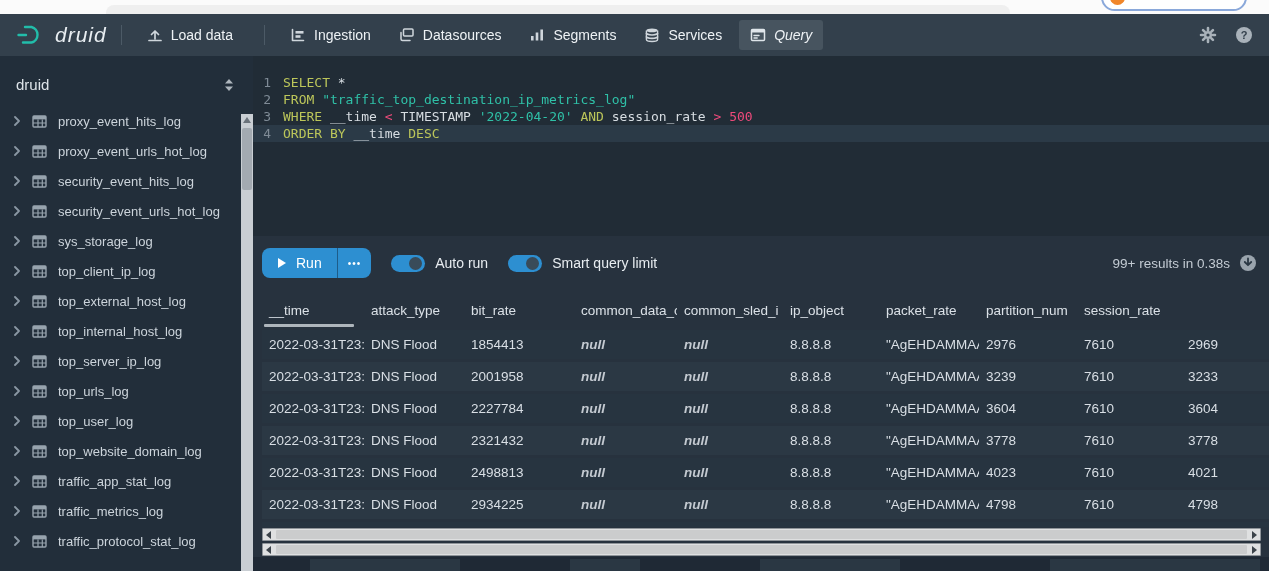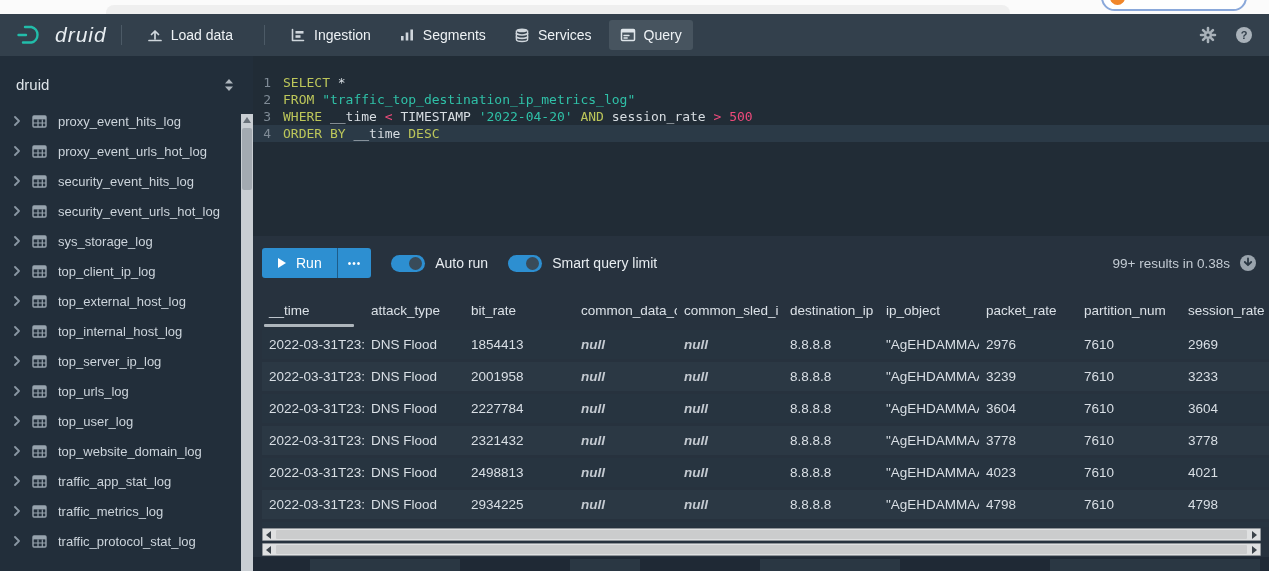--- a/index.html
+++ b/index.html
@@ -20,21 +20,21 @@
                   display:flex; align-items:center; padding-left:7px; }
   .overlay-dot { width:15px; height:15px; border-radius:50%; background:#f0862a; }
 
   
   .navbar { height:42px; background:#33404c; display:flex; align-items:center; padding:0 16px; }
   .brand { display:flex; align-items:center; gap:9px; }
   .brand-text { font-size:21px; font-style:italic; color:#e9eef2; letter-spacing:1px; }
   .nav-divider { width:1px; height:20px; background:#4c5a66; margin:0 14px; }
   .nav-item { display:flex; align-items:center; gap:8px; color:#eef2f5; font-size:14px;
               padding:7px 11px; border-radius:3px; margin-right:6px; white-space:nowrap; cursor:pointer;justify-content:center; }
-  .nav-item.active { background:#47545f; }
+  .nav-item.active { background:#47545f;font-style:italic; }
   .nav-right { margin-left:auto; display:flex; gap:18px; align-items:center; }
   .icon { display:inline-flex; flex:none; }
 
   
   .app { display:flex; height:515px; }
 
   
   .sidebar { width:253px; flex:none; background:#222e3a; position:relative; overflow:hidden; }
   .schema-header { display:flex; justify-content:space-between; align-items:center;
                    padding:20px 18px 13px 16px; color:#dde3e8; font-size:15px; }
@@ -59,21 +59,21 @@
   .line.active { background:#2b3a47; }
   .lnum { width:30px; flex:none; text-align:right; padding-right:12px; color:#7f8b96; }
   .lcode { white-space:pre; color:#d7dde2; }
   .kw { color:#bcc65a; }
   .str { color:#2fc0a7; }
   .op { color:#ed4a7b; }
 
   
   .runbar { height:54px; display:flex; align-items:center; padding:0 12px 0 9px; gap:20px; }
   .run-btn { display:flex; align-items:stretch; height:30px; background:#2d8fd1;
-             border-radius:3px; overflow:hidden; color:#fff; cursor:pointer; }
+             border-radius:8px; overflow:hidden; color:#fff; cursor:pointer; }
   .run-main { display:flex; align-items:center; gap:9px; padding:0 15px; font-size:14px; }
   .run-sep { width:1px; background:rgba(16,42,66,.5); }
   .run-more { display:flex; align-items:center; padding:0 10px; font-size:10px; letter-spacing:1px; }
   .toggle { display:flex; align-items:center; gap:10px; color:#e8edf1; font-size:14px; cursor:pointer; }
   .switch { width:34px; height:17px; border-radius:9px; background:#2d8fd1; position:relative; flex:none; }
   .knob { position:absolute; right:3px; top:2px; width:13px; height:13px; border-radius:50%; background:#394b59; }
   .results { margin-left:auto; display:flex; align-items:center; gap:9px; color:#c3cbd3; font-size:13.5px; }
 
   
   .grid { margin-left:9px; flex:1; overflow:hidden; }
@@ -143,20 +143,29 @@
     <span class="icon">
       <svg width="16" height="16" viewBox="0 0 16 16" fill="none">
         <path d="M2.5 2.5 v11 h11" stroke="#cfd6dc" stroke-width="1.6" stroke-linecap="round" stroke-linejoin="round"></path>
         <rect x="5.5" y="4" width="8" height="2.6" fill="#cfd6dc"></rect>
         <rect x="5.5" y="8.2" width="5" height="2.6" fill="#cfd6dc"></rect>
       </svg>
     </span>
     <span>Ingestion</span>
   </div>
 
+  <div class="nav-item">
+    <span class="icon">
+      <svg width="16" height="16" viewBox="0 0 16 16" fill="none">
+        <rect x="4.5" y="2" width="9.5" height="7" rx="1" stroke="#cfd6dc" stroke-width="1.5"></rect>
+        <path d="M2 5.5 v6.5 a1.5 1.5 0 0 0 1.5 1.5 H11" stroke="#cfd6dc" stroke-width="1.5" stroke-linecap="round"></path>
+      </svg>
+    </span>
+    <span>Datasources</span>
+  </div>
 
   <div class="nav-item">
     <span class="icon">
       <svg width="16" height="16" viewBox="0 0 16 16" fill="none">
         <rect x="2" y="9" width="2.6" height="4.5" fill="#cfd6dc"></rect>
         <rect x="6.7" y="5.5" width="2.6" height="8" fill="#cfd6dc"></rect>
         <rect x="11.4" y="2.5" width="2.6" height="11" fill="#cfd6dc"></rect>
       </svg>
     </span>
     <span>Segments</span>
@@ -526,23 +535,20 @@
         <div class="th">
             <span>bit_rate</span>
           </div>
         <div class="th">
             <span>common_data_c</span>
           </div>
         <div class="th">
             <span>common_sled_i</span>
           </div>
         <div class="th">
-            <span>destination_ip</span>
-          </div>
-        <div class="th">
             <span>ip_object</span>
           </div>
         <div class="th">
             <span>packet_rate</span>
           </div>
         <div class="th">
             <span>partition_num</span>
           </div>
         <div class="th">
             <span>session_rate</span>

